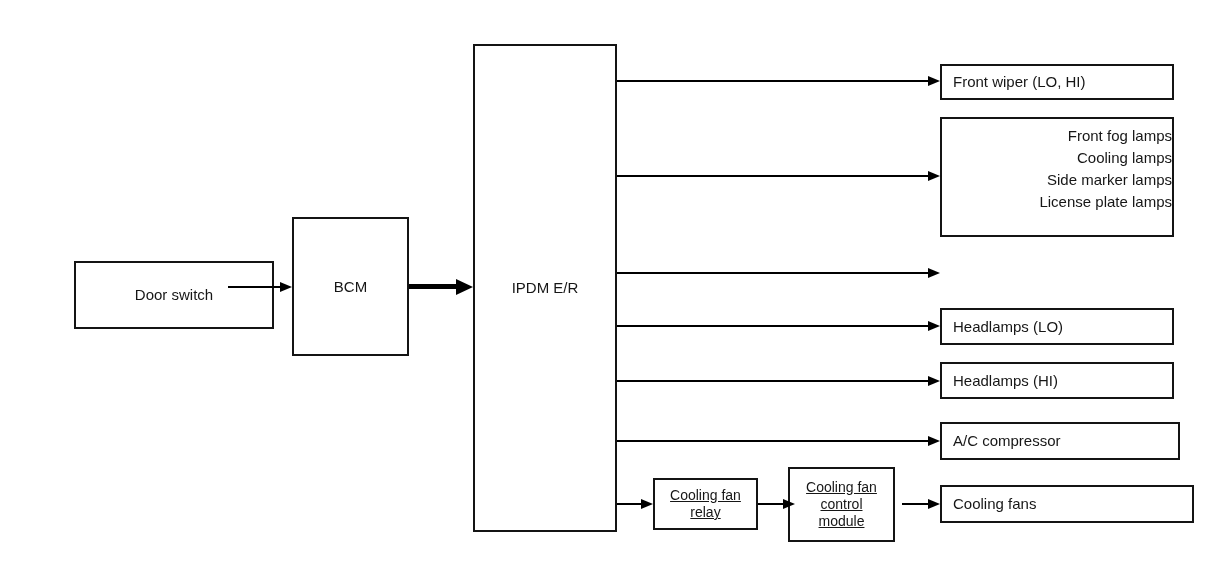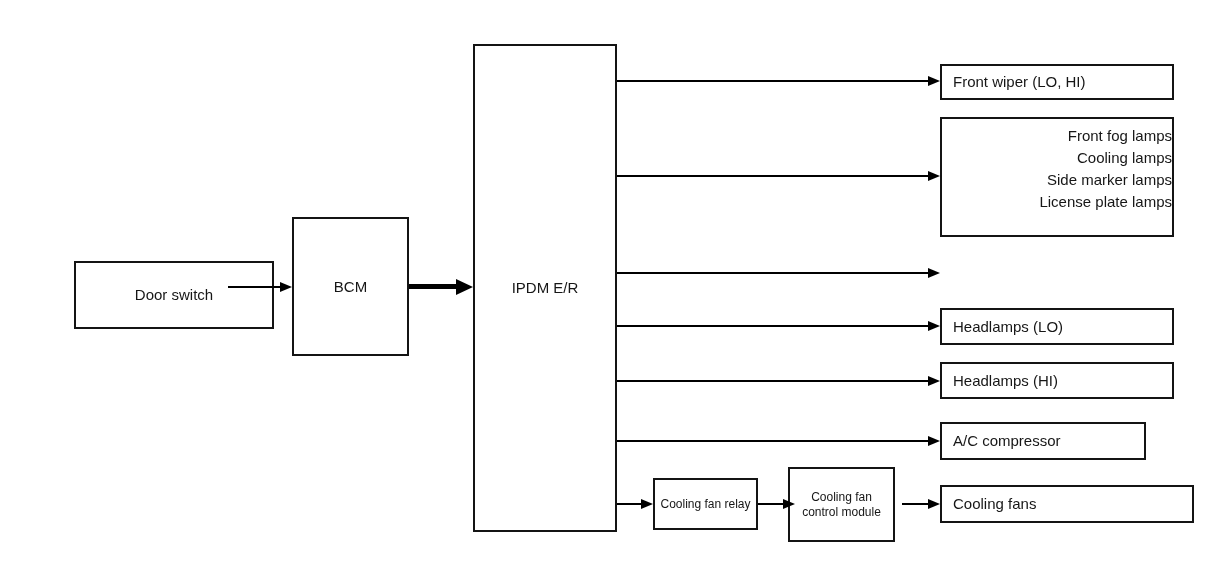--- a/index.html
+++ b/index.html
@@ -31,21 +31,21 @@
   }
   .box.multiline {
     align-items: flex-start;
     padding-top: 6px;
   }
   .box.multiline .ln {
     display: block;
     line-height: 22px;
     white-space: nowrap;
   }
-  .box.small { font-size: 12px; }
+  .box.small { font-size: 14px; text-decoration: underline; }
   .hline {
     position: absolute;
     height: 2px;
     background: #000000;
   }
   .hline.thick { height: 5px; }
   .ah {
     position: absolute;
     width: 0;
     height: 0;
@@ -89,21 +89,21 @@
 
 
   <div class="box lalign" style="left:940px; top:308px; width:234px; height:37px;">
     <span>Headlamps (LO)</span>
   </div>
 
   <div class="box lalign" style="left:940px; top:362px; width:234px; height:37px;">
     <span>Headlamps (HI)</span>
   </div>
 
-  <div class="box lalign" style="left:940px; top:422px; width:206px; height:38px;">
+  <div class="box lalign" style="left:940px; top:422px; width:240px; height:38px;">
     <span>A/C compressor</span>
   </div>
 
   <div class="box lalign" style="left:940px; top:485px; width:254px; height:38px;">
     <span>Cooling fans</span>
   </div>
 
   <div class="box small" style="left:653px; top:478px; width:105px; height:52px; padding:0 4px;">
     <span>Cooling fan relay</span>
   </div>

